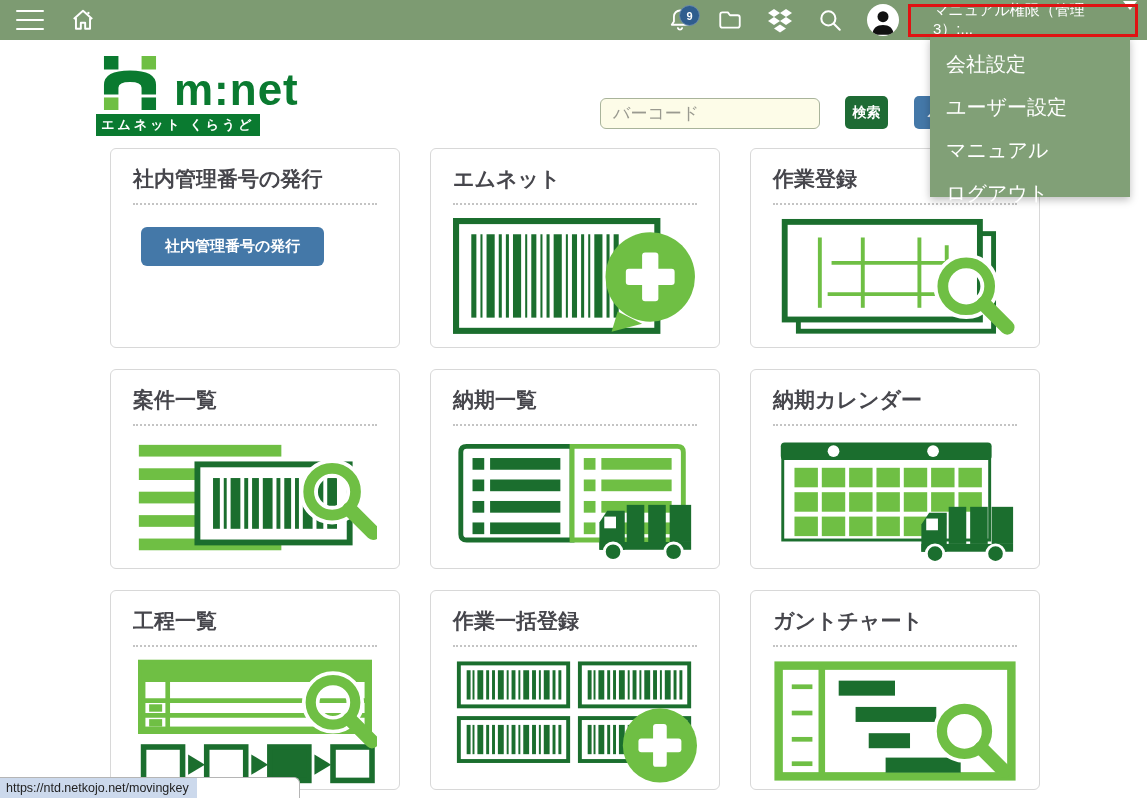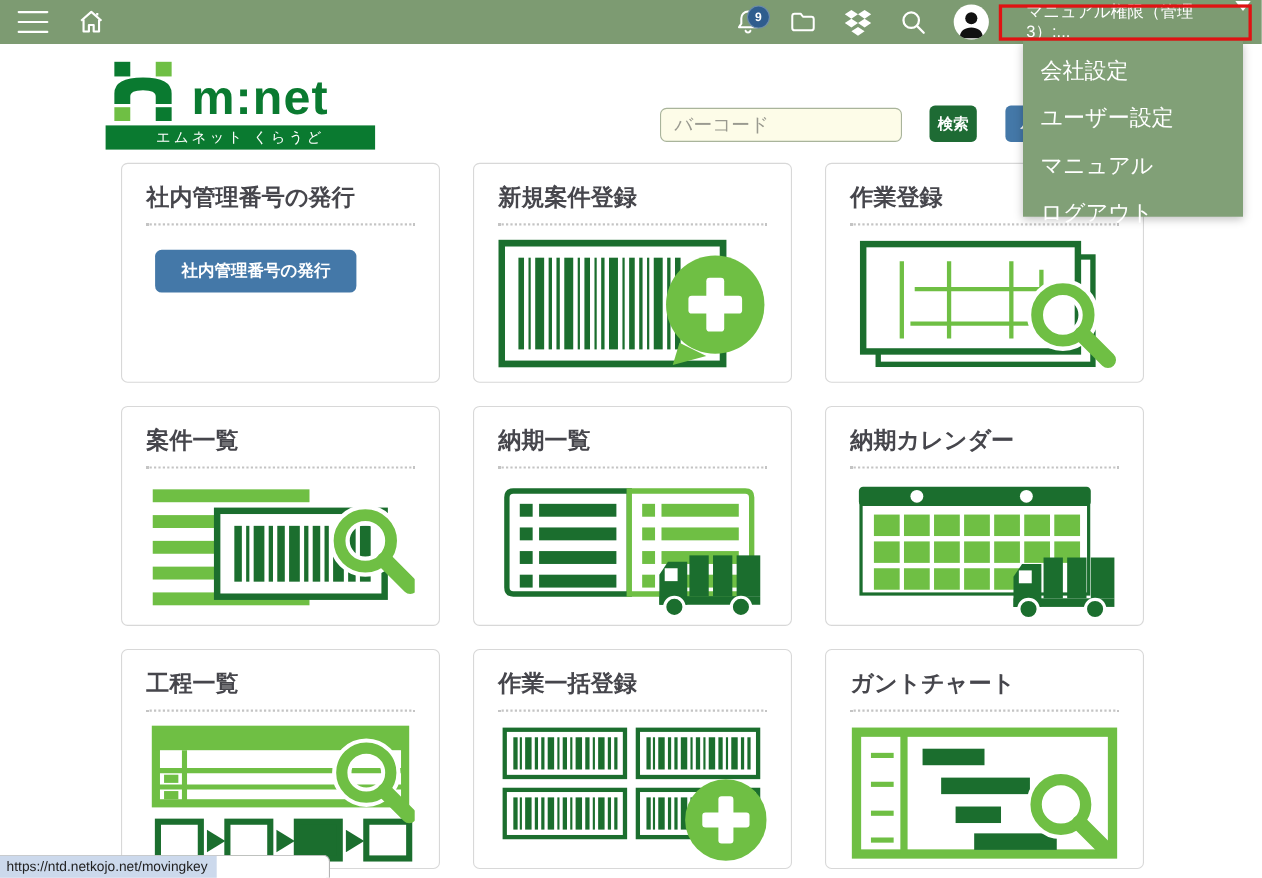--- a/index.html
+++ b/index.html
@@ -32,22 +32,22 @@
   .dropdown { position:absolute; left:930px; top:37px; width:200px; height:160px;
     background:#81a077; z-index:50; box-shadow:0 3px 8px rgba(0,0,0,.25);
     display:flex; flex-direction:column; justify-content:space-around; padding:6px 0; }
   .dd-item { color:#fff; font-size:20px; padding:8px 16px; cursor:pointer; }
 
   
   .logo { position:absolute; left:96px; top:58px; width:204px; }
   .logo-top { display:flex; align-items:flex-end; gap:10px; height:52px; }
   .brand-text { color:#0a7a30; font-size:44px; font-weight:bold; letter-spacing:1px;
     line-height:0.9; }
-  .logo-band { margin-top:4px; width:245px; height:22px; background:#0a7a30; color:#fff;
-    font-size:13px; font-weight:normal; letter-spacing:3px; display:flex;
+  .logo-band { margin-top:4px; width:164px; height:22px; background:#0a7a30; color:#fff;
+    font-size:13px; font-weight:bold; letter-spacing:3px; display:flex;
     align-items:center; justify-content:center; }
 
   
   .search-row { position:absolute; left:600px; top:96px; display:flex; align-items:flex-end; }
   .bc-input { width:220px; height:31px; background:#fdfce8; border:1px solid #a9b49b;
     border-radius:6px; font-size:17px; padding:0 12px; color:#333; outline:none; }
   .bc-input::placeholder { color:#9a9a90; }
   .btn-search { margin-left:25px; width:43px; height:33px; background:#1e6b34; color:#fff;
     border:none; border-radius:5px; font-size:14px; font-weight:bold; cursor:pointer; }
   .btn-clipped { margin-left:26px; width:60px; height:33px; background:#4478a8; color:#fff;
@@ -188,21 +188,21 @@
 </div>
 
 <main class="grid">
 
   <section class="card">
     <h2>社内管理番号の発行</h2>
     <button class="btn-blue">社内管理番号の発行</button>
   </section>
 
   <section class="card">
-    <h2>新規案件登録</h2>
+    <h2>エムネット</h2>
     <div class="icon-area">
       <svg width="252" height="126" viewBox="0 0 240 120">
         <rect x="3" y="3" width="198" height="108" fill="#fff" stroke="#1b6e2e" stroke-width="6"></rect>
         <g fill="#1b6e2e">
           <rect x="18" y="16" width="5" height="82"></rect>
             <rect x="27" y="16" width="2" height="82"></rect>
           <rect x="33" y="16" width="8" height="82"></rect>
             <rect x="45" y="16" width="3" height="82"></rect>
           <rect x="52" y="16" width="3" height="82"></rect>
             <rect x="59" y="16" width="8" height="82"></rect>

